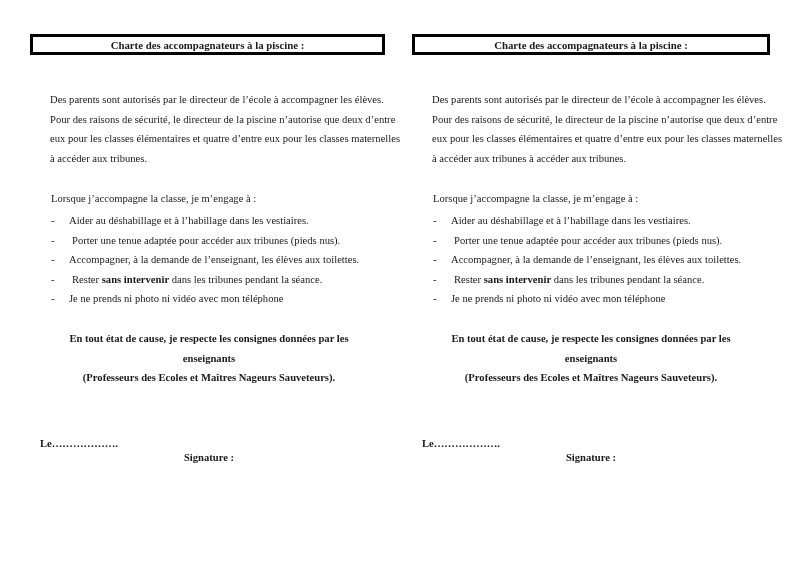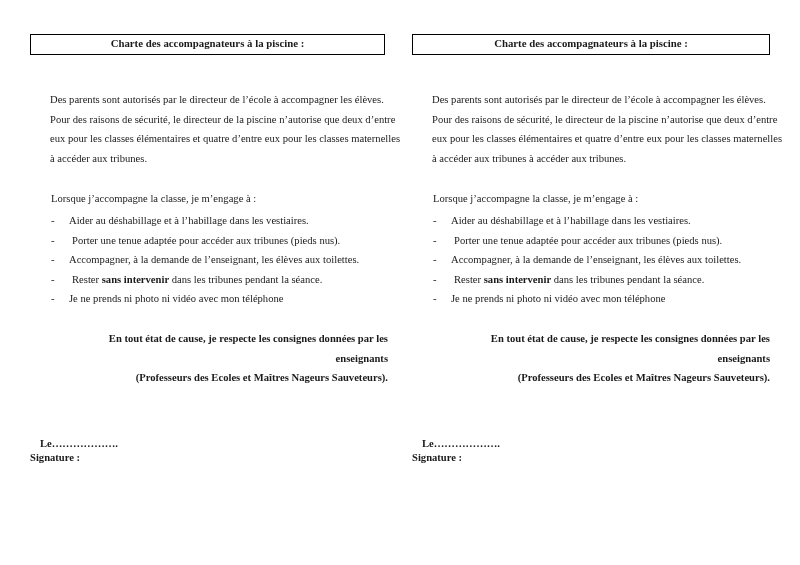--- a/index.html
+++ b/index.html
@@ -23,21 +23,21 @@
     }
     .charter.left { left: 30px; }
     .charter.right { left: 412px; }
 
     .title-box {
       position: absolute;
       top: 34px;
       left: 0;
       width: 355px;
       height: 21px;
-      border: 1px solid #000000;
+      border: 3px solid #000000;
       box-sizing: border-box;
       text-align: center;
       font-weight: bold;
       font-size: 10.8px;
       line-height: 16px;
     }
     .charter.right .title-box { width: 358px; }
 
     .intro {
       position: absolute;
@@ -76,41 +76,41 @@
       top: 0;
     }
     .commitments li.indent { padding-left: 42px; }
     .commitments b { font-weight: bold; }
 
     .respect {
       position: absolute;
       top: 329px;
       left: 0;
       width: 358px;
-      text-align: right;
+      text-align: center;
       font-weight: bold;
       line-height: 19.6px;
       margin: 0;
     }
     .respect span { display: block; }
 
     .date-line {
       position: absolute;
       top: 428px;
       left: 4px;
       font-weight: bold;
       line-height: 19.6px;
       margin: 6px;
     }
     .signature {
       position: absolute;
       top: 448px;
       left: 0;
       width: 358px;
-      text-align: left;
+      text-align: center;
       font-weight: bold;
       line-height: 19.6px;
       margin: 0;
     }
   </style>
 </head>
 <body>
 
 <section class="charter left">
   <div class="title-box">Charte des accompagnateurs à la piscine :</div>

